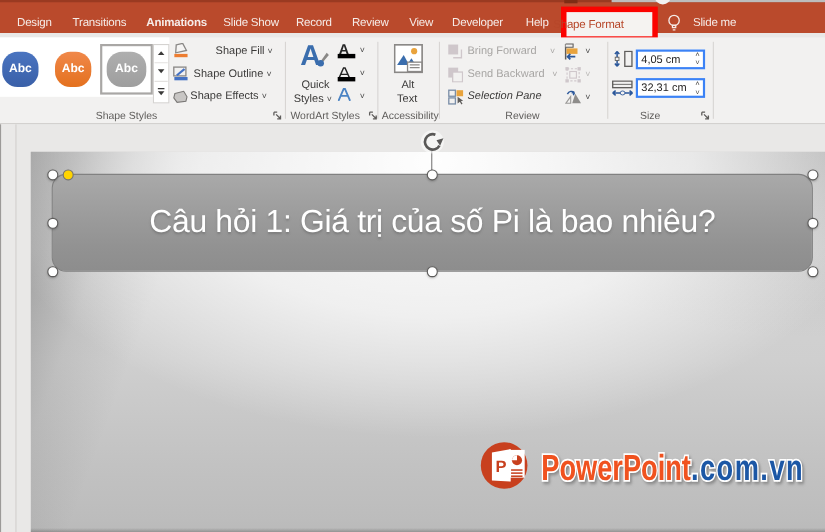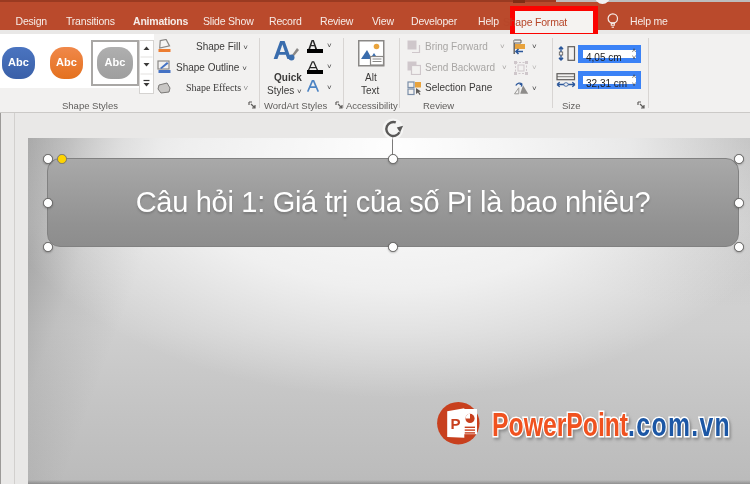--- a/index.html
+++ b/index.html
@@ -13,31 +13,31 @@
   #titlestrip { left:556px; top:0; width:194px; height:2px; background:#BDBDBD; }
   #titlecircle { left:595px; top:-11px; width:15px; height:15px; border-radius:50%; background:#F2F2F2; }
   #darkpatch { left:513px; top:0; width:12px; height:3px; background:#7E2D15; }
   #sfbox { left:510px; top:6px; width:88px; height:32px; background:#FB0300; }
   #sfinner { left:515px; top:11px; width:78px; height:22px; background:#F5F3F1; }
   #sftext { left:496px; top:11px; width:78px; height:22px; line-height:23px; text-align:center; color:#B7472A; font-size:10.5px; letter-spacing:-0.2px; }
 
   
   #ribbon { left:0; top:34px; width:750px; height:79px; background:#F2F1F0; border-bottom:1px solid #CBC9C7; font-size:10px; }
   .vsep { position:absolute; top:4px; width:1px; height:70px; background:#D8D5D3; }
-  .grouplabel { position:absolute; top:66px; font-size:9.5px; color:#5F5D5B; text-align:left; white-space:nowrap; }
+  .grouplabel { position:absolute; top:66px; font-size:9.5px; color:#5F5D5B; text-align:center; white-space:nowrap; }
   .btnlabel { position:absolute; font-size:10px; color:#3B3A39; white-space:nowrap; line-height:12px; }
   .greyed { color:#A8A6A4 !important; }
   .chev { font-size:8px; color:#444; }
 
   
   #gallery { left:0; top:0; width:154px; height:54px; background:#FFFFFF; }
   .abcbtn { position:absolute; border-radius:14px; color:#fff; font-weight:bold; font-size:11px; text-align:center; line-height:31px; }
 
   
-  .spin { position:absolute; width:63px; height:18px; background:#fff; border:5px solid #3b82f6; font-size:10px; color:#201F1E; line-height:16px; padding-left:3px; }
+  .spin { position:absolute; width:63px; height:18px; background:#fff; border:2px solid #3b82f6; font-size:10px; color:#201F1E; line-height:16px; padding-left:3px; }
   .spinarrows { position:absolute; width:12px; font-size:7px; color:#454341; text-align:center; line-height:7.5px; }
 
   
   #workspace { left:0; top:113px; width:750px; height:371px; background:#E9E8E7; }
   #leftpane { left:0; top:113px; width:15px; height:371px; background:#EAE9E8; border-right:1px solid #D2D0CE; border-left:1.5px solid #9C9A98; }
   #slide { left:28px; top:138px; width:722px; height:346px;
     background:
       radial-gradient(ellipse 520px 315px at 368px 8px, rgba(255,255,255,0.98) 0%, rgba(255,255,255,0.66) 45%, rgba(255,255,255,0) 80%),
       linear-gradient(110deg, rgba(70,70,70,0.38) 0px, rgba(70,70,70,0.30) 40px, rgba(70,70,70,0.11) 90px, rgba(70,70,70,0) 150px),
       radial-gradient(ellipse 320px 170px at 100% 0%, rgba(80,80,80,0.16) 0%, rgba(80,80,80,0) 100%),
@@ -71,21 +71,21 @@
   <span class="tab" style="left:411px;">Developer</span>
   <span class="tab" style="left:478px;">Help</span>
   <div id="sfbox" class="abs"></div>
   <div id="sfinner" class="abs"></div>
   <div id="sftext" class="abs">Shape Format</div>
   <svg class="abs" style="left:607px; top:13px;" width="12" height="16" viewBox="0 0 12 16">
     <circle cx="5.8" cy="5.6" r="4.7" fill="none" stroke="#F6ECE8" stroke-width="1.2"></circle>
     <path d="M4.3 9.9 L7.3 9.9 L7.3 12.2 L4.3 12.2 Z" fill="none" stroke="#F6ECE8" stroke-width="1.1"></path>
     <path d="M4.6 14.2 L7 14.2" stroke="#F6ECE8" stroke-width="1.1"></path>
   </svg>
-  <span class="tab" style="left:630px;">Help me</span>
+  <span class="tab" style="left:630px;">Slide me</span>
 </div>
 
 <div class="abs" id="ribbon">
   <div class="vsep" style="left:259px;"></div>
   <div class="vsep" style="left:343px;"></div>
   <div class="vsep" style="left:399px;"></div>
   <div class="vsep" style="left:552px;"></div>
   <div class="vsep" style="left:648px;"></div>
 
   <div id="gallery" class="abs"></div>
@@ -110,32 +110,32 @@
   <span class="btnlabel" style="left:176px; top:7px;margin-left:20px;">Shape Fill <span class="chev">˅</span></span>
   <svg class="abs" style="left:157px; top:26px;" width="15" height="14" viewBox="0 0 15 14">
     <rect x="1" y="1" width="11" height="8" fill="none" stroke="#8A8886" stroke-width="1.2"></rect>
     <path d="M3 8 L10 2 L11.5 3.5 L4.5 9 Z" fill="#4472C4"></path>
     <rect x="1.5" y="10" width="12" height="3" fill="#4472C4"></rect>
   </svg>
   <span class="btnlabel" style="left:176px; top:28px;">Shape Outline <span class="chev">˅</span></span>
   <svg class="abs" style="left:157px; top:47px;" width="15" height="14" viewBox="0 0 15 14">
     <path d="M2 4 L10 2 L13 7 L12 11 L4 12 L1 8 Z" fill="#C8C6C4" stroke="#7A7876" stroke-width="1"></path>
   </svg>
-  <span class="btnlabel" style="left:186px; top:48px;font-family:Liberation Serif, serif;">Shape Effects <span class="chev">˅</span></span>
+  <span class="btnlabel" style="left:173px; top:48px;">Shape Effects <span class="chev">˅</span></span>
   <div class="grouplabel" style="left:62px; width:106px;">Shape Styles</div>
   <svg class="abs" style="left:248px; top:67px;" width="9" height="9" viewBox="0 0 9 9">
     <path d="M1 1 L1 4 M1 1 L4 1 M3 3 L7 7 M7 4 L7 7 L4 7" stroke="#5F5D5B" stroke-width="1.2" fill="none"></path>
   </svg>
 
   <div class="abs" style="left:273px; top:4px; width:24px; height:24px; color:#3A6DAD; font-weight:bold; font-size:26px; line-height:24px;">A</div>
   <svg class="abs" style="left:286px; top:12px;" width="14" height="16" viewBox="0 0 14 16">
     <path d="M6 9 L11 2 L13 4 L8 10 Z" fill="#8A8886"></path>
     <circle cx="5.5" cy="11.5" r="3" fill="#3A6DAD"></circle>
   </svg>
-  <span class="btnlabel" style="left:274px; top:38px;font-weight:bold;">Quick</span>
+  <span class="btnlabel" style="left:274px; top:38px;">Quick</span>
   <span class="btnlabel" style="left:267px; top:51px;">Styles <span class="chev">˅</span></span>
   <div class="abs" style="left:308px; top:3px; color:#262626; font-weight:bold; font-size:13px;">A</div>
   <div class="abs" style="left:307px; top:15px; width:16px; height:3.5px; background:#000;"></div>
   <span class="abs chev" style="left:327px; top:7px;">˅</span>
   <svg class="abs" style="left:306px; top:27px;" width="16" height="11" viewBox="0 0 16 11">
     <path d="M2.2 10 L6.3 0.8 L7.7 0.8 L11.8 10 M4 6.6 L10 6.6" fill="none" stroke="#262626" stroke-width="1.3"></path>
   </svg>
   <div class="abs" style="left:307px; top:36px; width:16px; height:3.5px; background:#000;"></div>
   <span class="abs chev" style="left:327px; top:28px;">˅</span>
   <svg class="abs" style="left:306px; top:45.5px;" width="16" height="12" viewBox="0 0 16 12">
@@ -188,21 +188,21 @@
     <rect x="5" y="5" width="6" height="6" fill="none" stroke="#CFC7CB" stroke-width="1"></rect>
   </svg>
   <span class="abs chev" style="left:532px; top:29px; color:#B9B7B5;">˅</span>
 
   <svg class="abs" style="left:407px; top:47px;" width="16" height="15" viewBox="0 0 16 15">
     <rect x="1" y="1" width="6" height="5.5" fill="none" stroke="#7A8EA8" stroke-width="1.2"></rect>
     <rect x="1" y="8" width="6" height="5.5" fill="none" stroke="#7A8EA8" stroke-width="1.2"></rect>
     <rect x="8" y="1" width="6" height="5.5" fill="#E8A33D"></rect>
     <path d="M9 7 L9 13 L11 11.5 L12.5 14 L13.5 13.3 L12 11 L14 10.5 Z" fill="#5F5D5B"></path>
   </svg>
-  <span class="btnlabel" style="left:425px; top:48px;">Selection Pane</span>
+  <span class="btnlabel" style="left:425px; top:48px;font-style:italic;">Selection Pane</span>
   <svg class="abs" style="left:513px; top:47px;" width="16" height="15" viewBox="0 0 16 15">
     <path d="M1.5 12.8 L5.8 6.8 L5.8 12.8 Z" fill="none" stroke="#9C9A98" stroke-width="1"></path>
     <path d="M10 4.2 L15.2 12.8 L7.2 12.8 Z" fill="#8E8C8A"></path>
     <path d="M2.8 4.6 C4.2 1.6 7.4 1.4 9.2 3.2 M9.2 3.2 L6.6 3.4 M9.2 3.2 L8.2 5.6" stroke="#2B579A" stroke-width="1.3" fill="none"></path>
   </svg>
   <span class="abs chev" style="left:532px; top:50px;">˅</span>
   <div class="grouplabel" style="left:423px; width:104px;">Review</div>
 
   <svg class="abs" style="left:557px; top:12px;" width="19" height="15" viewBox="0 0 19 15">
     <rect x="11" y="0.7" width="6.5" height="13.6" fill="none" stroke="#5F5D5B" stroke-width="1.2"></rect>
@@ -212,21 +212,21 @@
   <div class="spin" style="left:578px; top:10.5px;">4,05 cm</div>
   <div class="spinarrows" style="left:628px; top:12.5px;">˄<br>˅</div>
   <svg class="abs" style="left:556px; top:38.5px;" width="20" height="15" viewBox="0 0 20 15">
     <rect x="1" y="0.7" width="17.5" height="6" fill="none" stroke="#5F5D5B" stroke-width="1.2"></rect>
     <path d="M1 3.7 L18.5 3.7" stroke="#5F5D5B" stroke-width="0.8"></path>
     <path d="M1 11.5 L19 11.5 M1 11.5 L3.7 9.3 M1 11.5 L3.7 13.7 M19 11.5 L16.3 9.3 M19 11.5 L16.3 13.7" stroke="#2B579A" stroke-width="1.4" fill="none"></path>
     <ellipse cx="10" cy="11.5" rx="2.2" ry="1.8" fill="#F2F1F0" stroke="#2B579A" stroke-width="0.8"></ellipse>
   </svg>
   <div class="spin" style="left:578px; top:37px;">32,31 cm</div>
   <div class="spinarrows" style="left:628px; top:39px;">˄<br>˅</div>
-  <div class="grouplabel" style="left:562px; width:32px;">Size</div>
+  <div class="grouplabel" style="left:575px; width:32px;">Size</div>
   <svg class="abs" style="left:637px; top:67px;" width="9" height="9" viewBox="0 0 9 9">
     <path d="M1 1 L1 4 M1 1 L4 1 M3 3 L7 7 M7 4 L7 7 L4 7" stroke="#5F5D5B" stroke-width="1.2" fill="none"></path>
   </svg>
 </div>
 
 <div class="abs" id="workspace"></div>
 <div class="abs" id="leftpane"></div>
 <div class="abs" id="slide"></div>
 <div class="abs" id="bottomstrip"></div>
 

